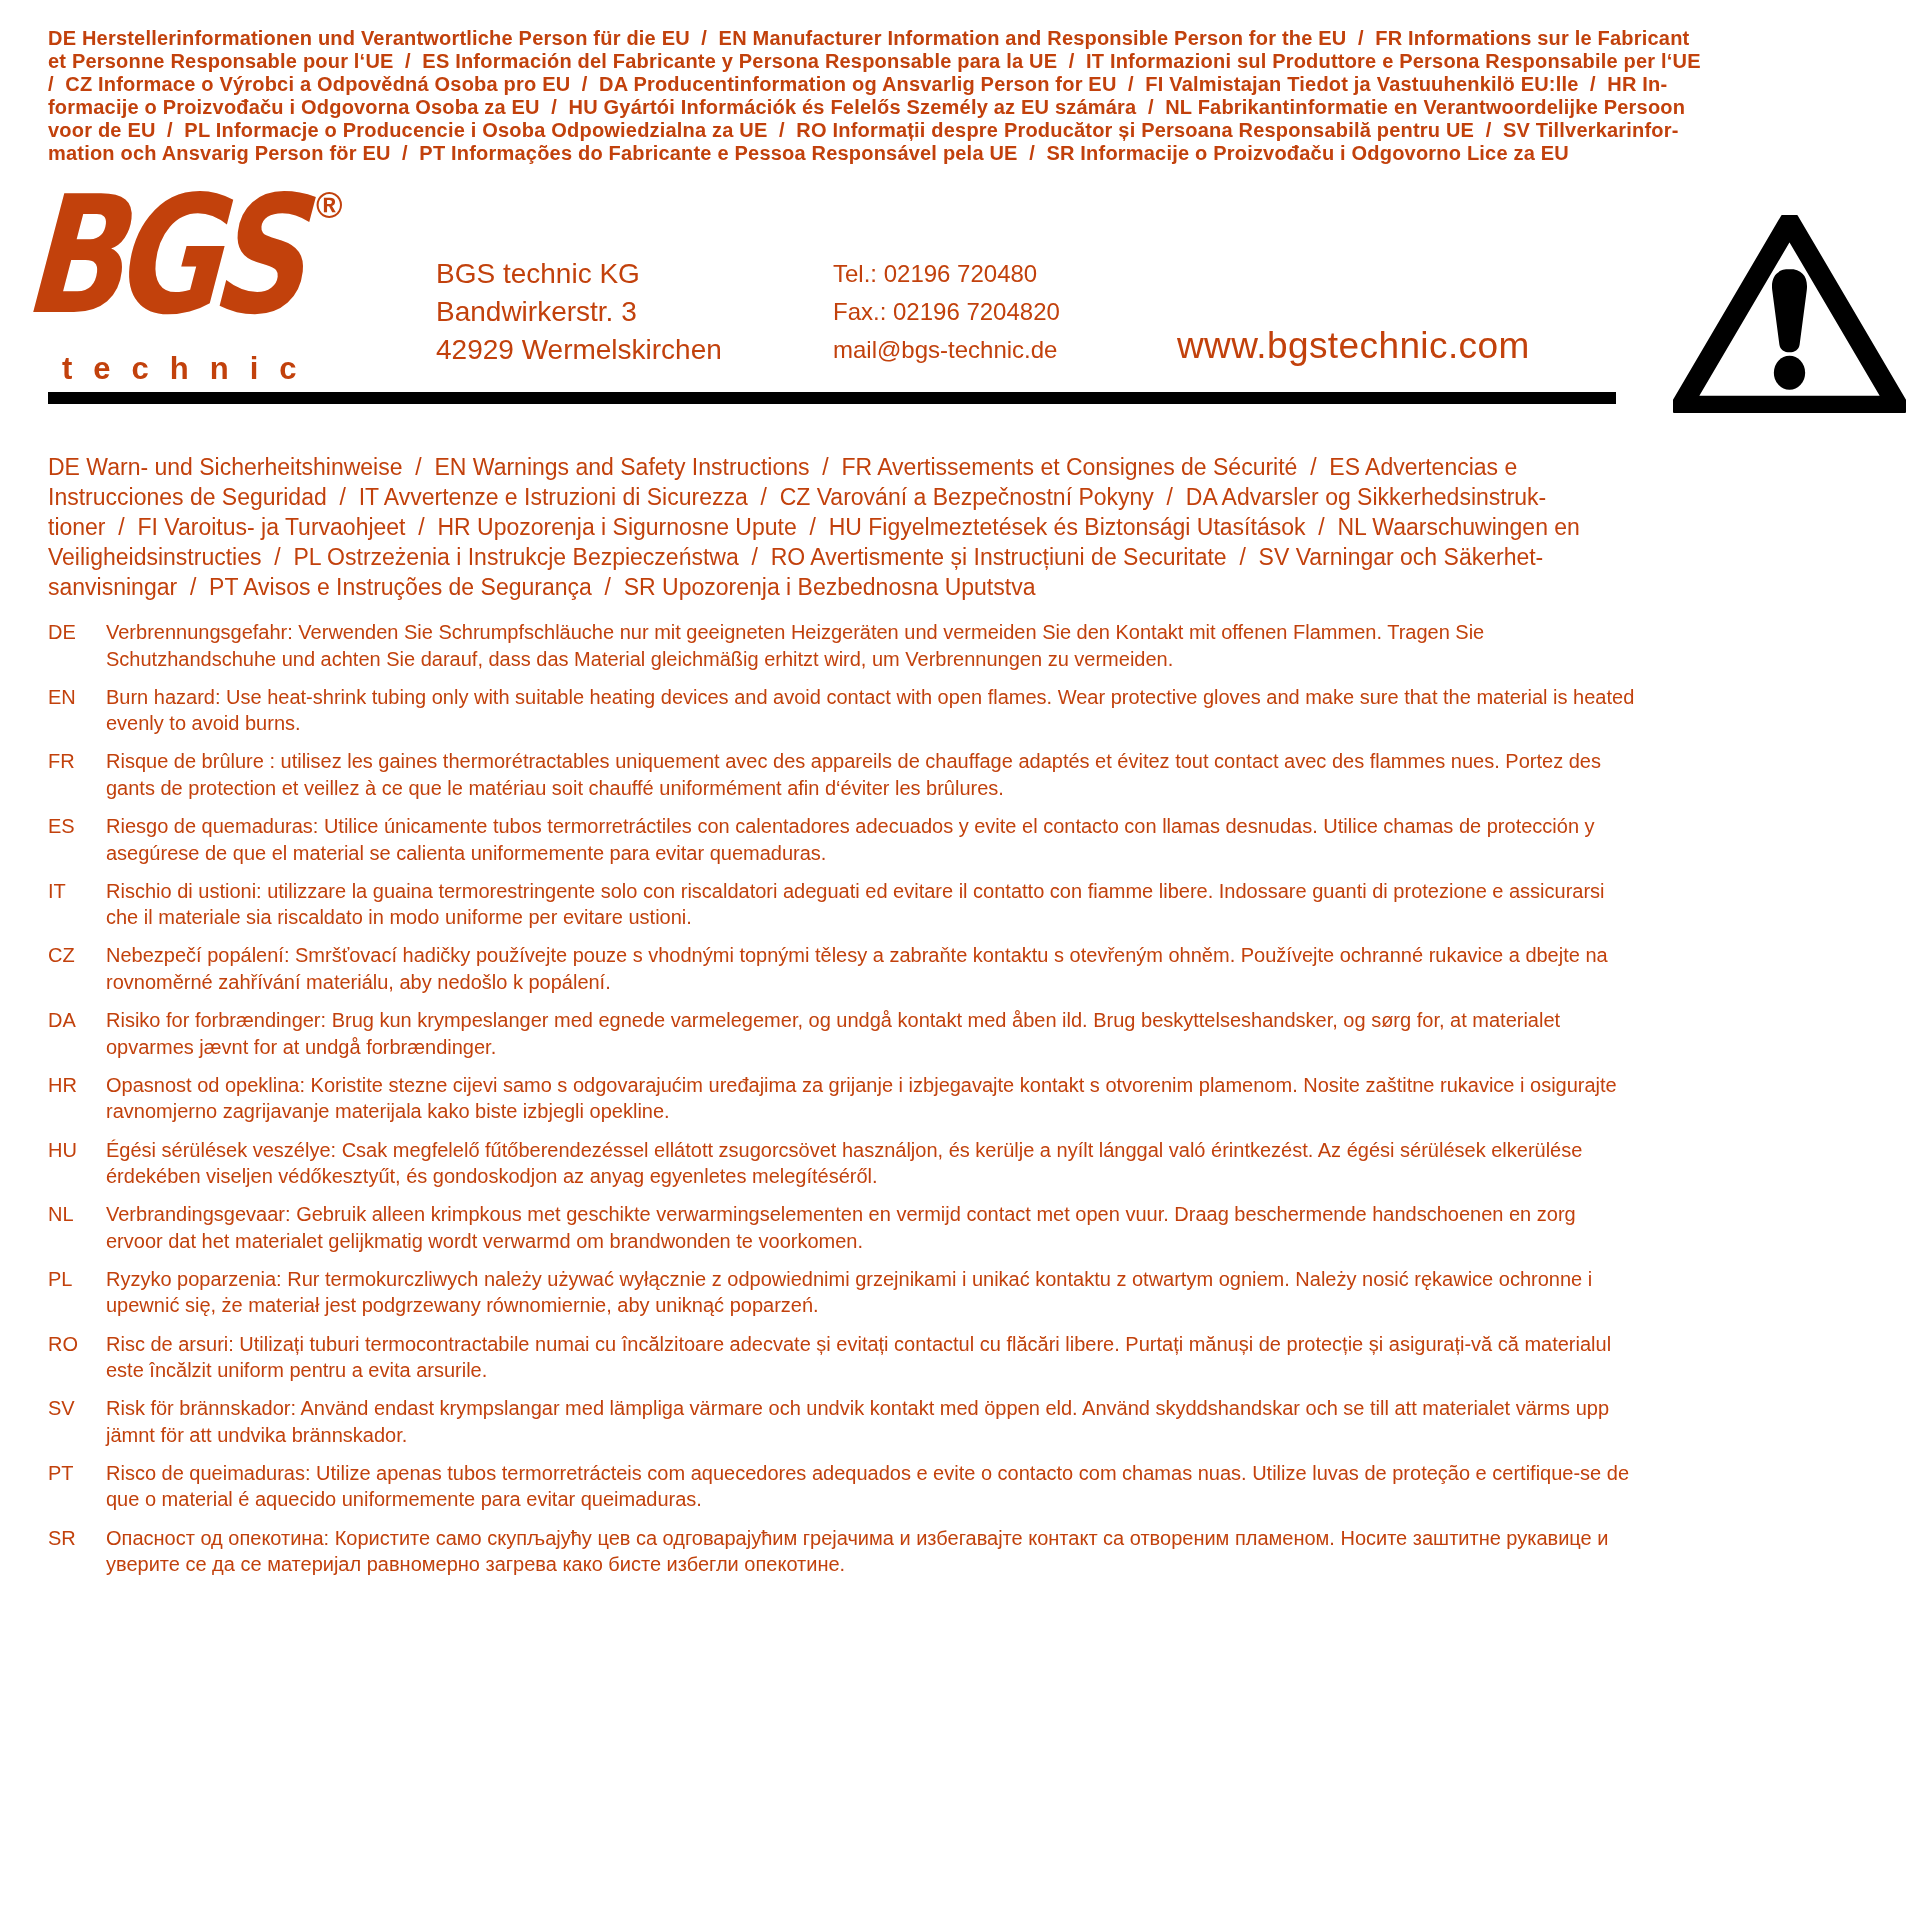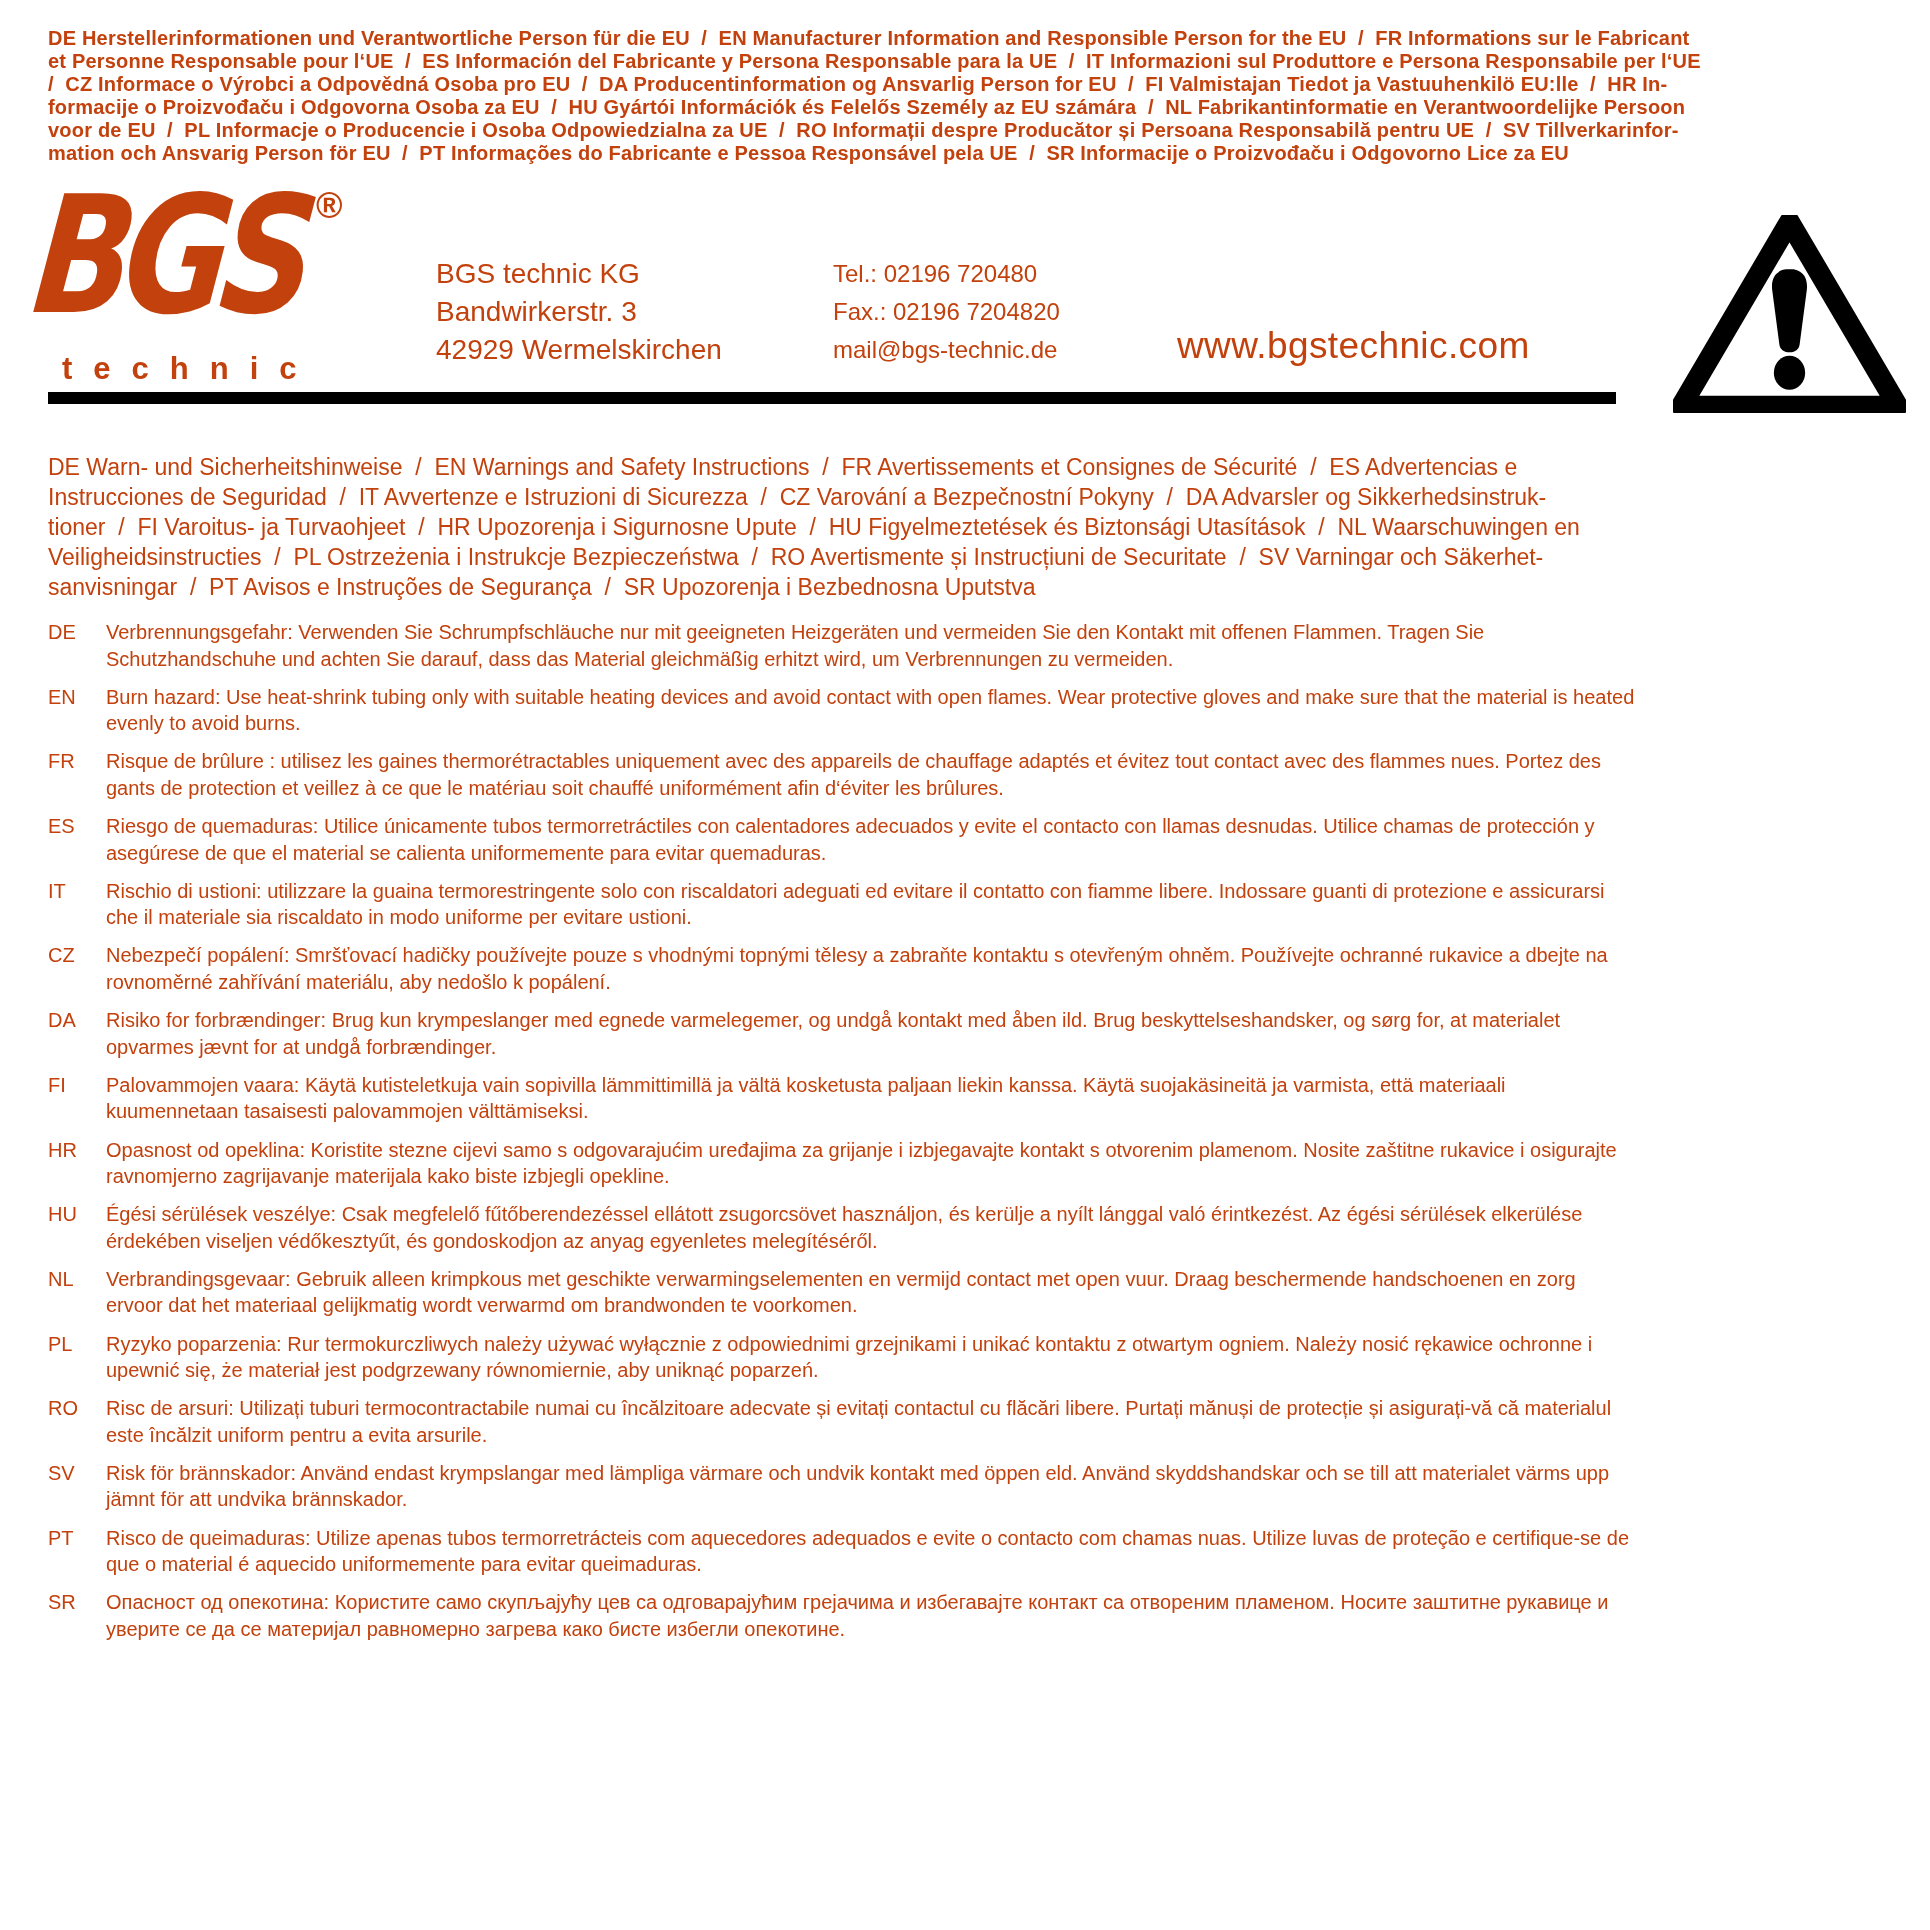--- a/index.html
+++ b/index.html
@@ -114,38 +114,33 @@
         <span class="wcode">CZ</span>
         <span class="wtext">Nebezpečí popálení: Smršťovací hadičky používejte pouze s vhodnými topnými tělesy a zabraňte kontaktu s otevřeným ohněm. Používejte ochranné rukavice a dbejte na
 rovnoměrné zahřívání materiálu, aby nedošlo k popálení.</span>
       </div>
     <div class="witem">
         <span class="wcode">DA</span>
         <span class="wtext">Risiko for forbrændinger: Brug kun krympeslanger med egnede varmelegemer, og undgå kontakt med åben ild. Brug beskyttelseshandsker, og sørg for, at materialet
 opvarmes jævnt for at undgå forbrændinger.</span>
       </div>
     <div class="witem">
-        <span class="wcode">FI</span>
-        <span class="wtext">Palovammojen vaara: Käytä kutisteletkuja vain sopivilla lämmittimillä ja vältä kosketusta paljaan liekin kanssa. Käytä suojakäsineitä ja varmista, että materiaali
-kuumennetaan tasaisesti palovammojen välttämiseksi.</span>
-      </div>
-    <div class="witem">
         <span class="wcode">HR</span>
         <span class="wtext">Opasnost od opeklina: Koristite stezne cijevi samo s odgovarajućim uređajima za grijanje i izbjegavajte kontakt s otvorenim plamenom. Nosite zaštitne rukavice i osigurajte
 ravnomjerno zagrijavanje materijala kako biste izbjegli opekline.</span>
       </div>
     <div class="witem">
         <span class="wcode">HU</span>
         <span class="wtext">Égési sérülések veszélye: Csak megfelelő fűtőberendezéssel ellátott zsugorcsövet használjon, és kerülje a nyílt lánggal való érintkezést. Az égési sérülések elkerülése
 érdekében viseljen védőkesztyűt, és gondoskodjon az anyag egyenletes melegítéséről.</span>
       </div>
     <div class="witem">
         <span class="wcode">NL</span>
         <span class="wtext">Verbrandingsgevaar: Gebruik alleen krimpkous met geschikte verwarmingselementen en vermijd contact met open vuur. Draag beschermende handschoenen en zorg
-ervoor dat het materiaal gelijkmatig wordt verwarmd om brandwonden te voorkomen.</span>
+ervoor dat het materialet gelijkmatig wordt verwarmd om brandwonden te voorkomen.</span>
       </div>
     <div class="witem">
         <span class="wcode">PL</span>
         <span class="wtext">Ryzyko poparzenia: Rur termokurczliwych należy używać wyłącznie z odpowiednimi grzejnikami i unikać kontaktu z otwartym ogniem. Należy nosić rękawice ochronne i
 upewnić się, że materiał jest podgrzewany równomiernie, aby uniknąć poparzeń.</span>
       </div>
     <div class="witem">
         <span class="wcode">RO</span>
         <span class="wtext">Risc de arsuri: Utilizați tuburi termocontractabile numai cu încălzitoare adecvate și evitați contactul cu flăcări libere. Purtați mănuși de protecție și asigurați-vă că materialul
 este încălzit uniform pentru a evita arsurile.</span>

